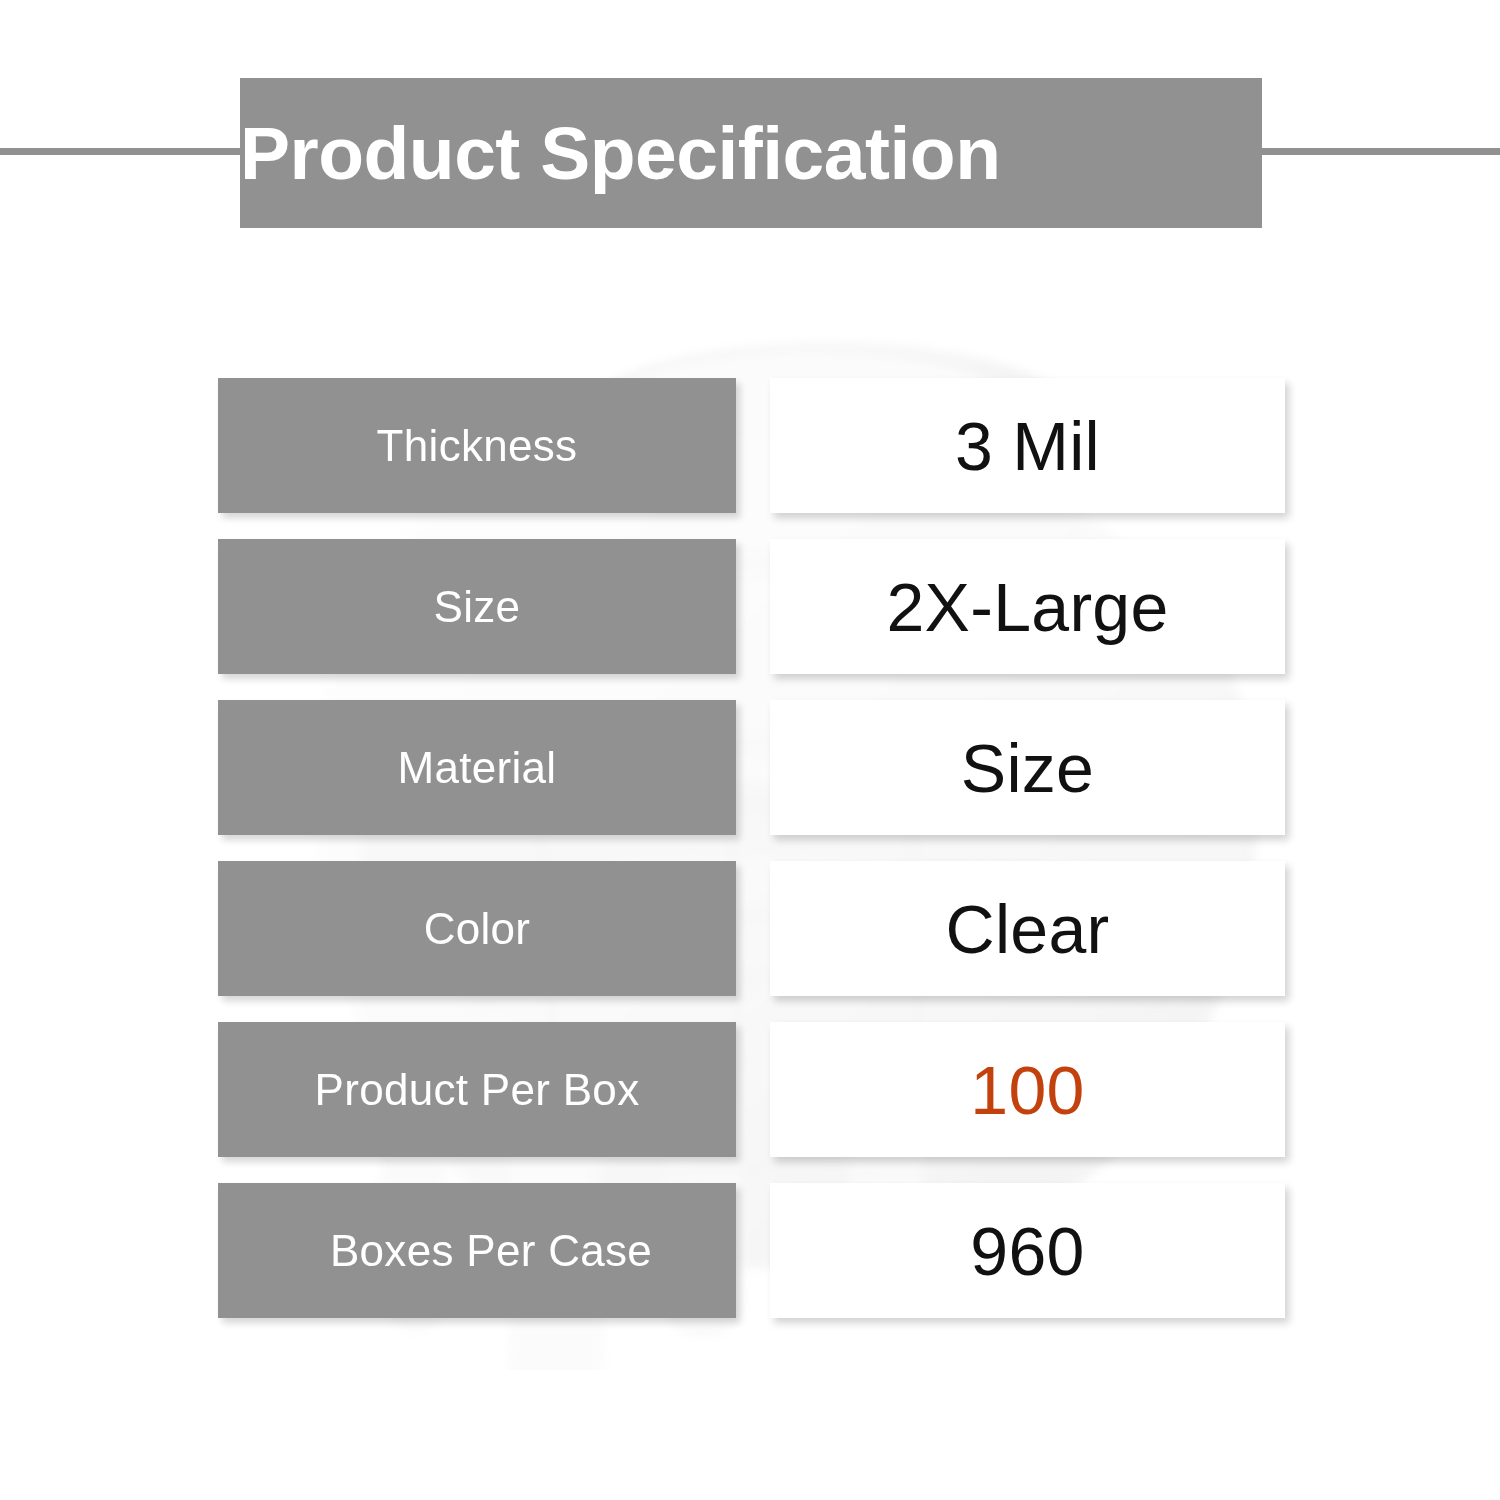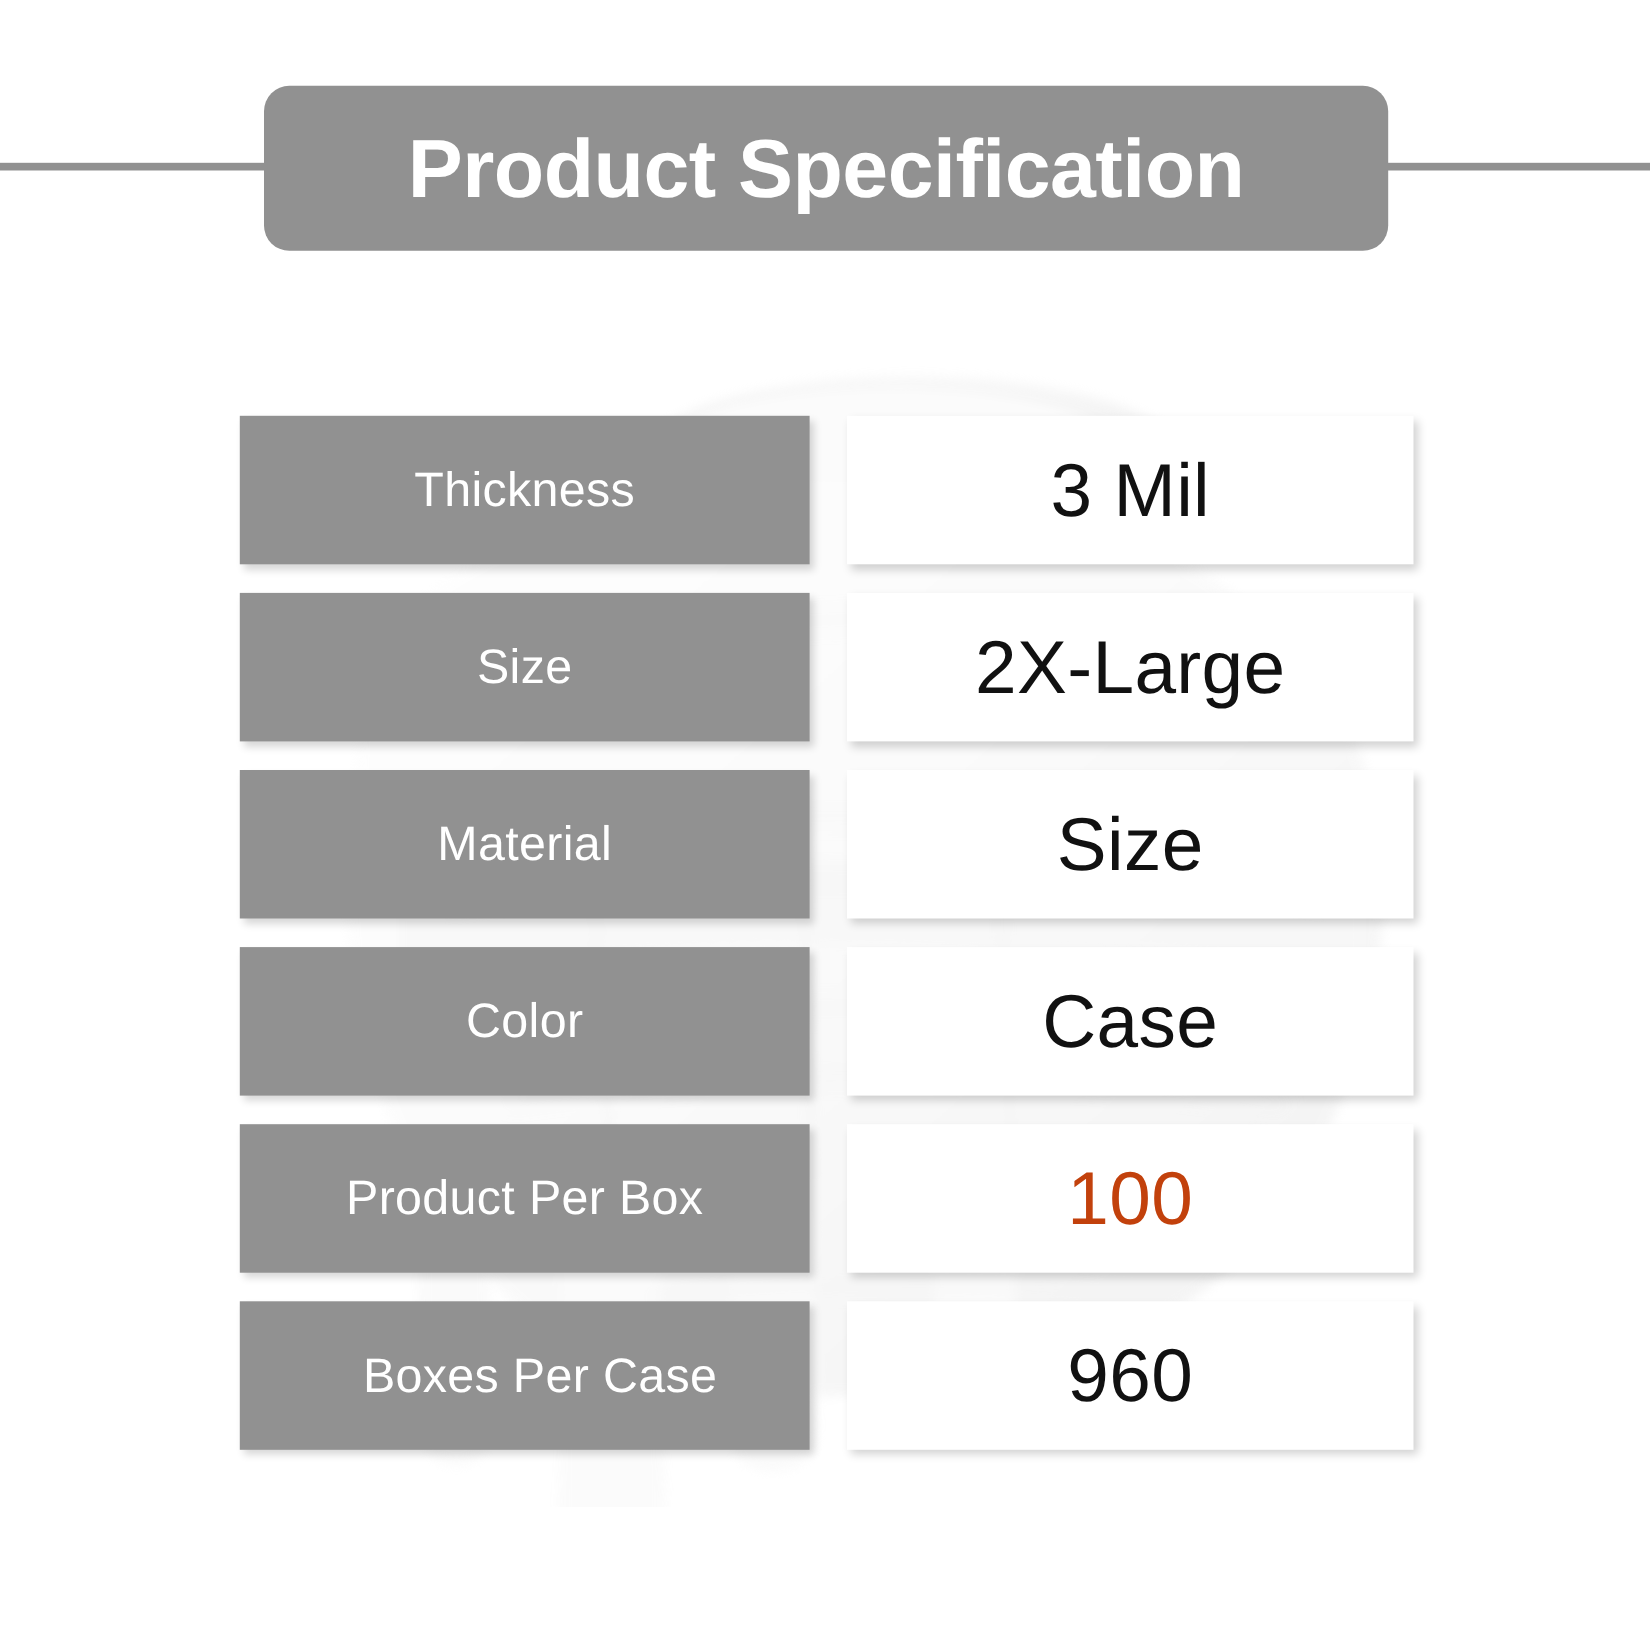--- a/index.html
+++ b/index.html
@@ -31,23 +31,22 @@
   #header-rule {
     position:absolute;
     left:0; top:148px;
     width:1500px; height:7px;
     z-index:1;
   }
   #header-banner {
     position:absolute;
     left:240px; top:78px;
     width:1022px; height:150px;
-    display:flex; align-items:center; justify-content:center;
+    display:flex; align-items:center; justify-content:flex-start;
     z-index:2;
-    border-radius:23px;
   }
   #header-title {
     color:#ffffff;
     font-size:75px;
     font-weight:bold;
     letter-spacing:-0.5px;
     line-height:1;
     white-space:nowrap;
   }
 
@@ -181,21 +180,21 @@
       <div class="spec-value" style="background: rgb(255, 255, 255);">
         <span class="spec-value-text" style="color: rgb(17, 17, 17);">Size</span>
       </div>
     </div>
 
     <div class="spec-row">
       <div class="spec-label" style="background: rgb(145, 145, 145);">
         <span class="spec-label-text" style="color: rgb(255, 255, 255);">Color</span>
       </div>
       <div class="spec-value" style="background: rgb(255, 255, 255);">
-        <span class="spec-value-text" style="color: rgb(17, 17, 17);">Case</span>
+        <span class="spec-value-text" style="color: rgb(17, 17, 17);">Clear</span>
       </div>
     </div>
 
     <div class="spec-row">
       <div class="spec-label" style="background: rgb(145, 145, 145);">
         <span class="spec-label-text" style="color: rgb(255, 255, 255);">Product Per Box</span>
       </div>
       <div class="spec-value" style="background: rgb(255, 255, 255);">
         <span class="spec-value-text" style="color: #c2410c;">100</span>
       </div>

